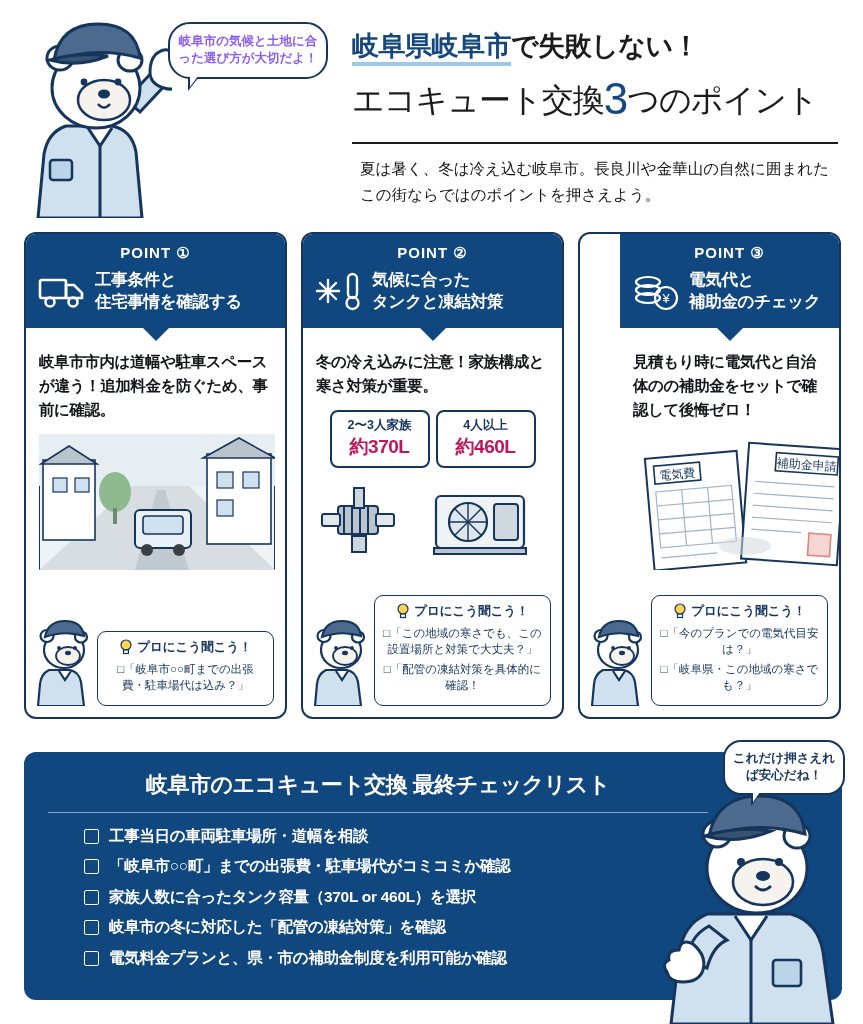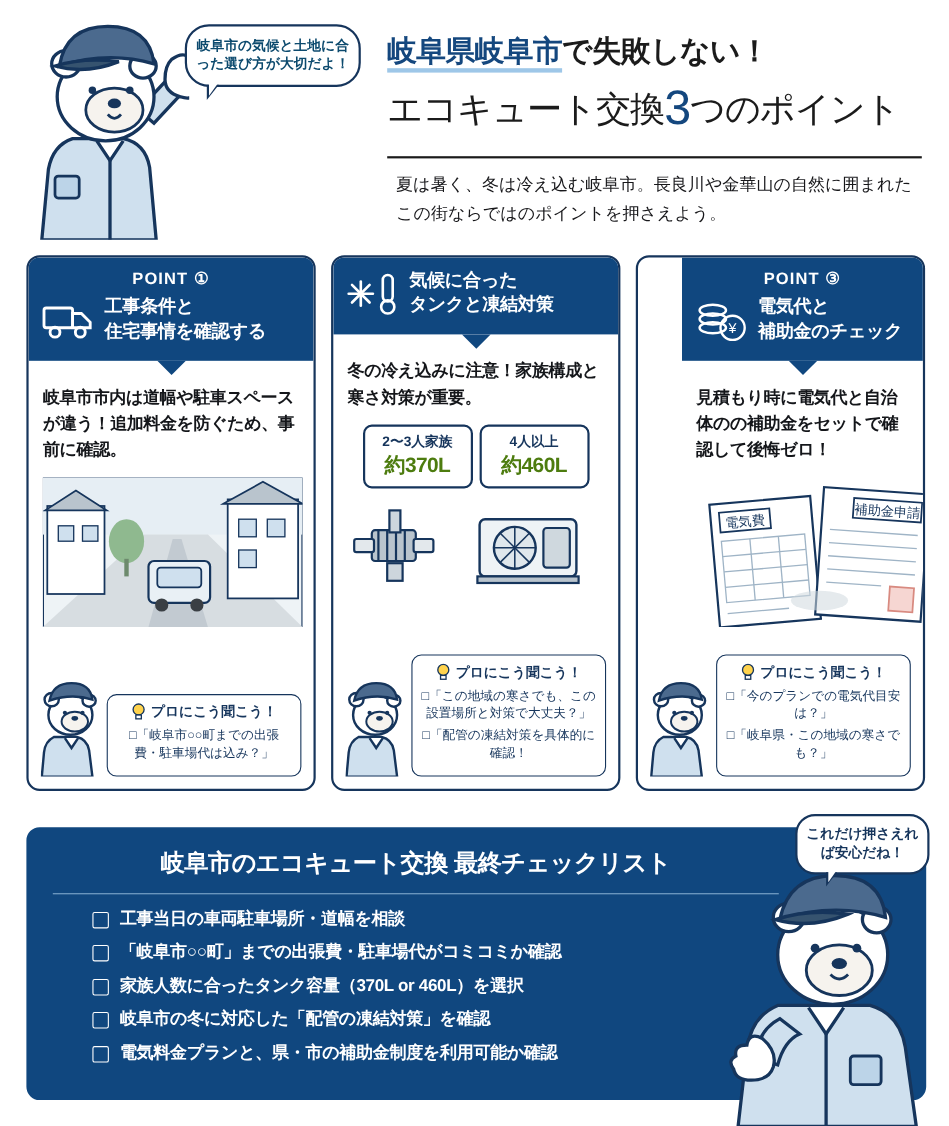--- a/index.html
+++ b/index.html
@@ -21,21 +21,21 @@
 
   .bear-top {
     position: absolute; left: 22px; top: 8px; width: 150px; height: 210px;
   }
   .speech-top {
     position: absolute; left: 168px; top: 22px;
     width: 160px; background: #ffffff;
     border: 2px solid #16355c; border-radius: 22px;
     padding: 9px 8px 10px;
     text-align: center; line-height: 1.35;
-    font-size: 12.5px; color: #0c4a6e; font-weight: 700;
+    font-size: 12.5px; color: #8b5cf6; font-weight: 700;
   }
   .speech-top:after {
     content: ""; position: absolute; left: 18px; bottom: -14px;
     border-width: 14px 11px 0 0; border-style: solid;
     border-color: #16355c transparent transparent transparent;
   }
   .speech-top:before {
     content: ""; position: absolute; left: 20px; bottom: -10px;
     border-width: 11px 8px 0 0; border-style: solid;
     border-color: #ffffff transparent transparent transparent;
@@ -104,21 +104,21 @@
   
   .illus { margin: 12px 0 8px; }
 
   
   .chips { display: flex; gap: 6px; justify-content: center; margin: 12px 0 4px; }
   .chip {
     border: 2px solid #16355c; border-radius: 8px; background: #fff;
     padding: 5px 10px 6px; text-align: center; min-width: 100px;
   }
   .chip .c1 { font-size: 12.5px; font-weight: 700; color: #16355c; }
-  .chip .c2 { font-size: 19px; font-weight: 700; color: #4d7c0f; letter-spacing: -0.5px; }
+  .chip .c2 { font-size: 19px; font-weight: 700; color: #be185d; letter-spacing: -0.5px; }
 
   
   .tip-wrap {
     position: absolute; left: 11px; right: 11px; bottom: 11px;
     display: flex; align-items: flex-end; gap: 4px;
   }
   .tip-bear { width: 56px; height: 92px; flex: 0 0 56px; }
   .tip-box {
     flex: 1; border: 1.5px solid #16355c; border-radius: 9px;
     background: #fff; padding: 7px 8px 8px; text-align: center;
@@ -284,20 +284,21 @@
               <span>プロにこう聞こう！</span>
             </div>
             <div class="tip-item">□「岐阜市○○町までの出張費・駐車場代は込み？」</div>
           </div>
         </div>
       </div>
     </div>
 
     <div class="card" style="height:487px;">
       <div class="card-head">
+        <div class="ptitle">POINT ②</div>
         <div class="card-head-row">
           <svg class="card-head-icon" viewBox="0 0 48 46">
             <g stroke="#fff" stroke-width="2.4" stroke-linecap="round">
               <line x1="13" y1="12" x2="13" y2="34"></line>
               <line x1="2" y1="23" x2="24" y2="23"></line>
               <line x1="5" y1="15" x2="21" y2="31"></line>
               <line x1="21" y1="15" x2="5" y2="31"></line>
             </g>
             <rect x="33" y="6" width="9" height="24" rx="4.5" fill="none" stroke="#fff" stroke-width="2.4"></rect>
             <circle cx="37.5" cy="35" r="6" fill="none" stroke="#fff" stroke-width="2.4"></circle>

